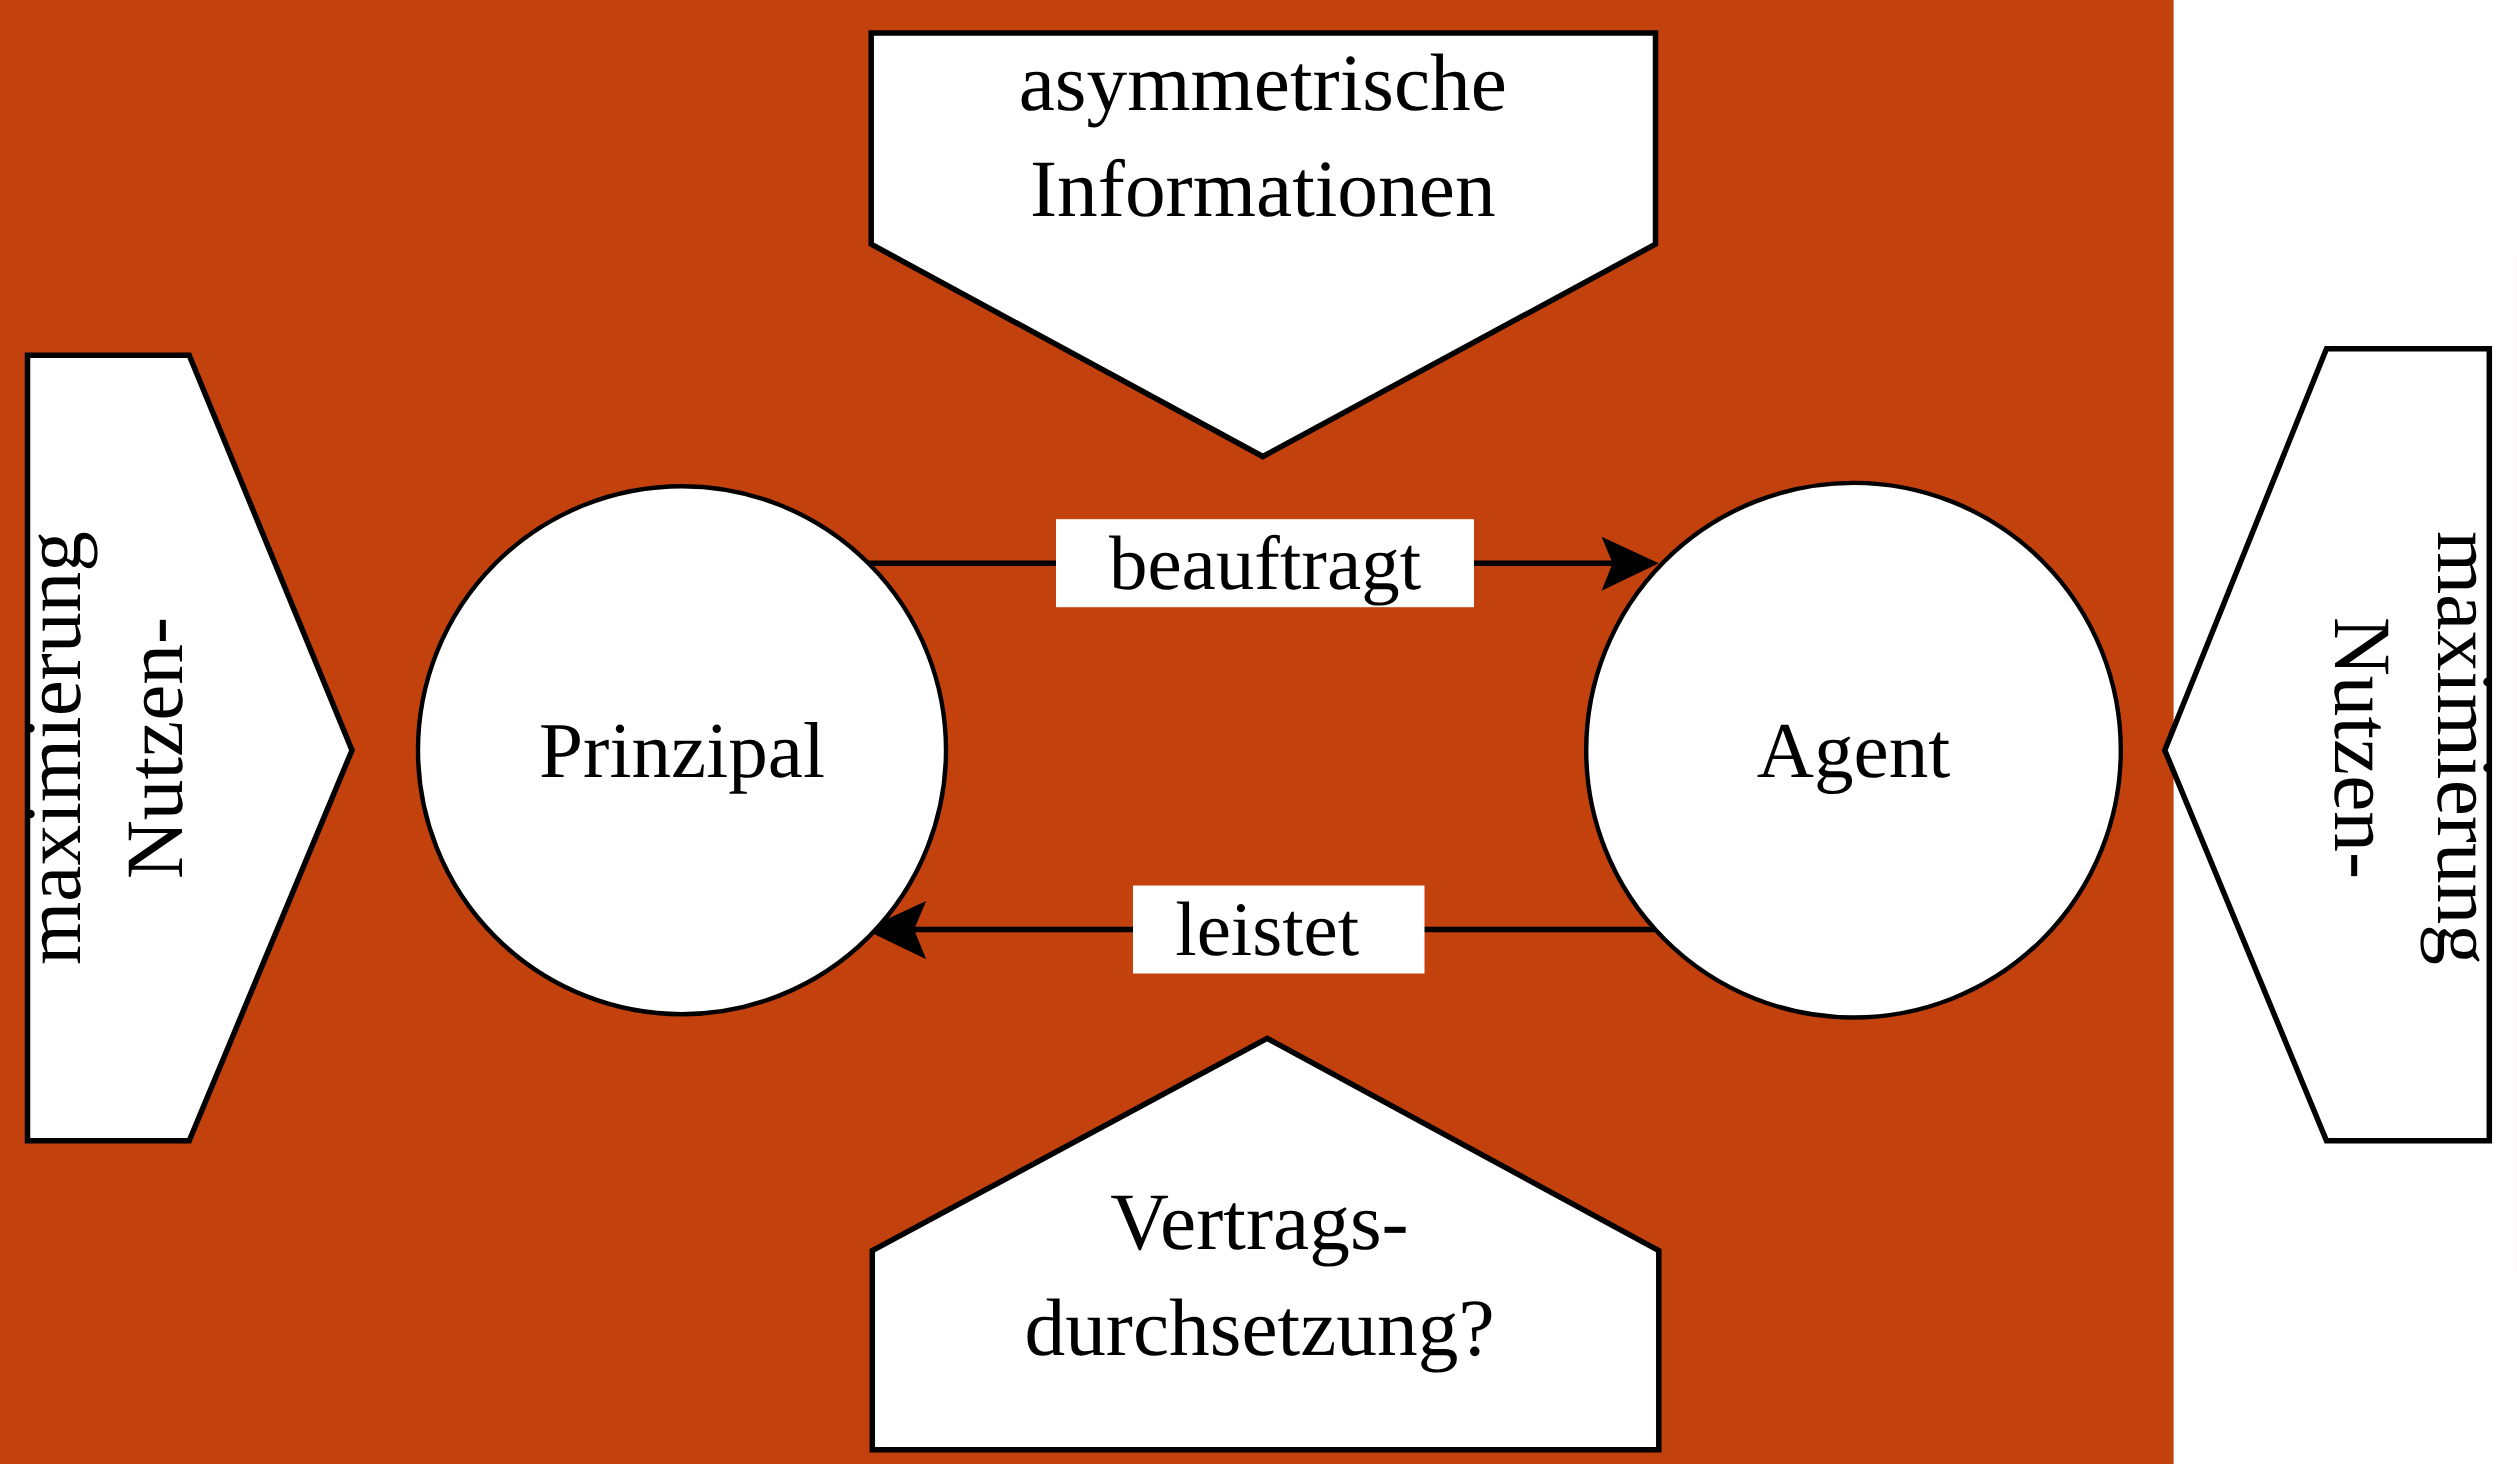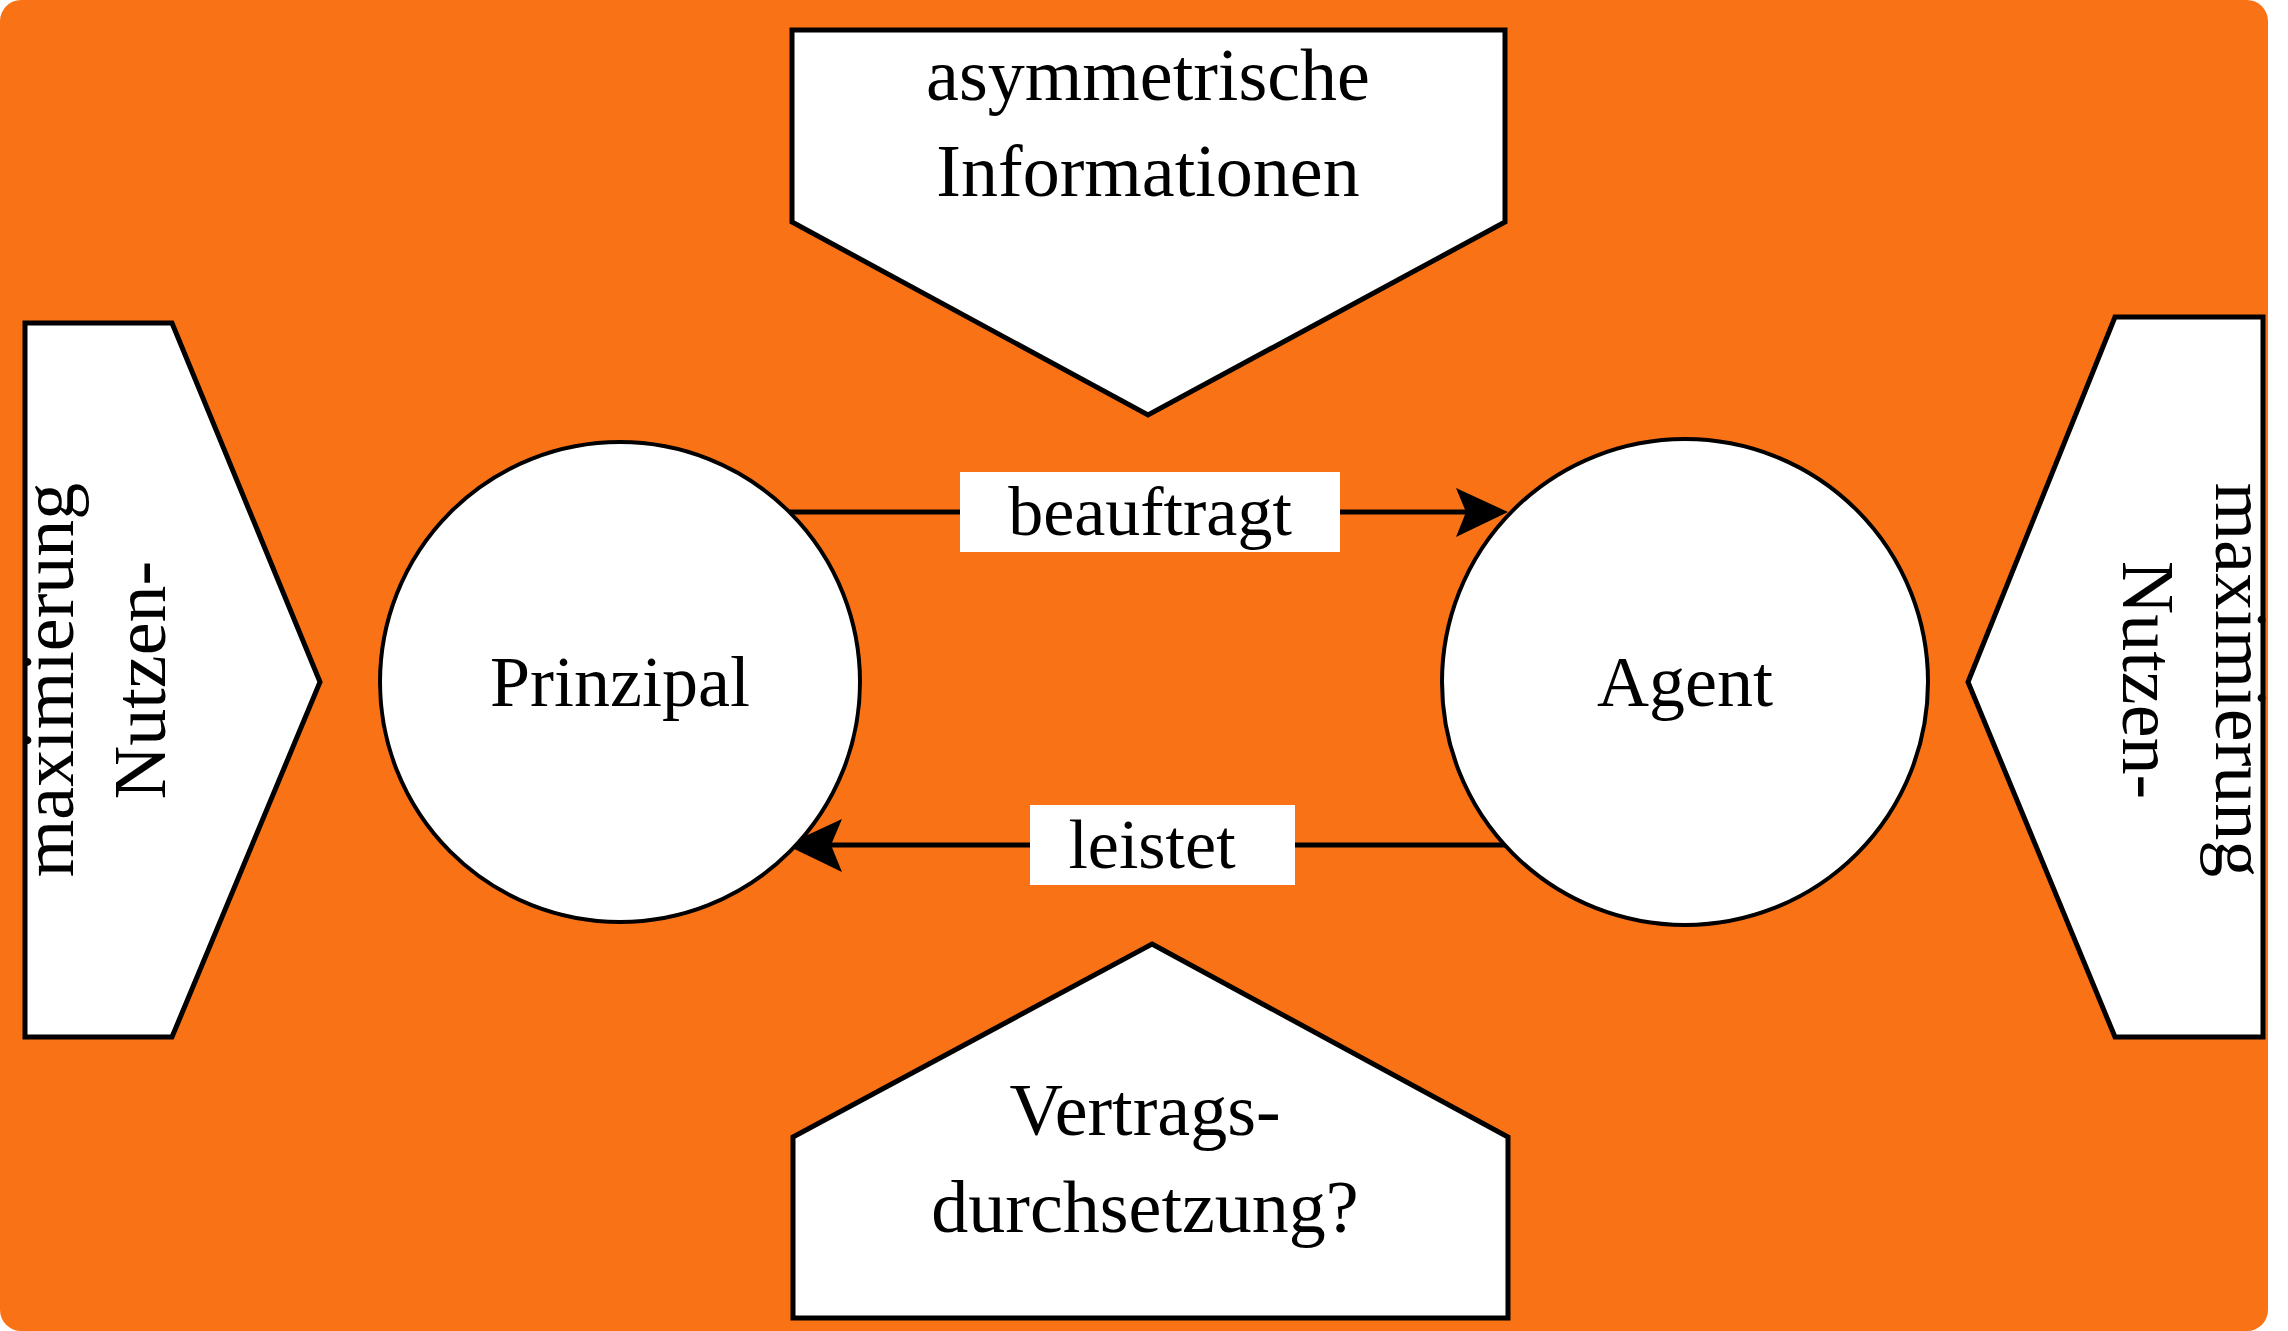--- a/index.html
+++ b/index.html
@@ -9,24 +9,23 @@
     background: #ffffff;
   }
   body {
     width: 2288px;
     height: 1331px;
     overflow: hidden;
     font-family: "Liberation Serif", "DejaVu Serif", serif;
   }
   #diagram-root {
     position: relative;
-    width: 2268px;
+    width: 1976px;
     height: 1331px;
-    background: #f97316;
-    border-radius: 21px;
+    background: #c2410c;
   }
   svg#diagram-canvas {
     position: absolute;
     left: 0;
     top: 0;
     width: 2288px;
     height: 1331px;
     display: block;
   }
   .shape-outline {

